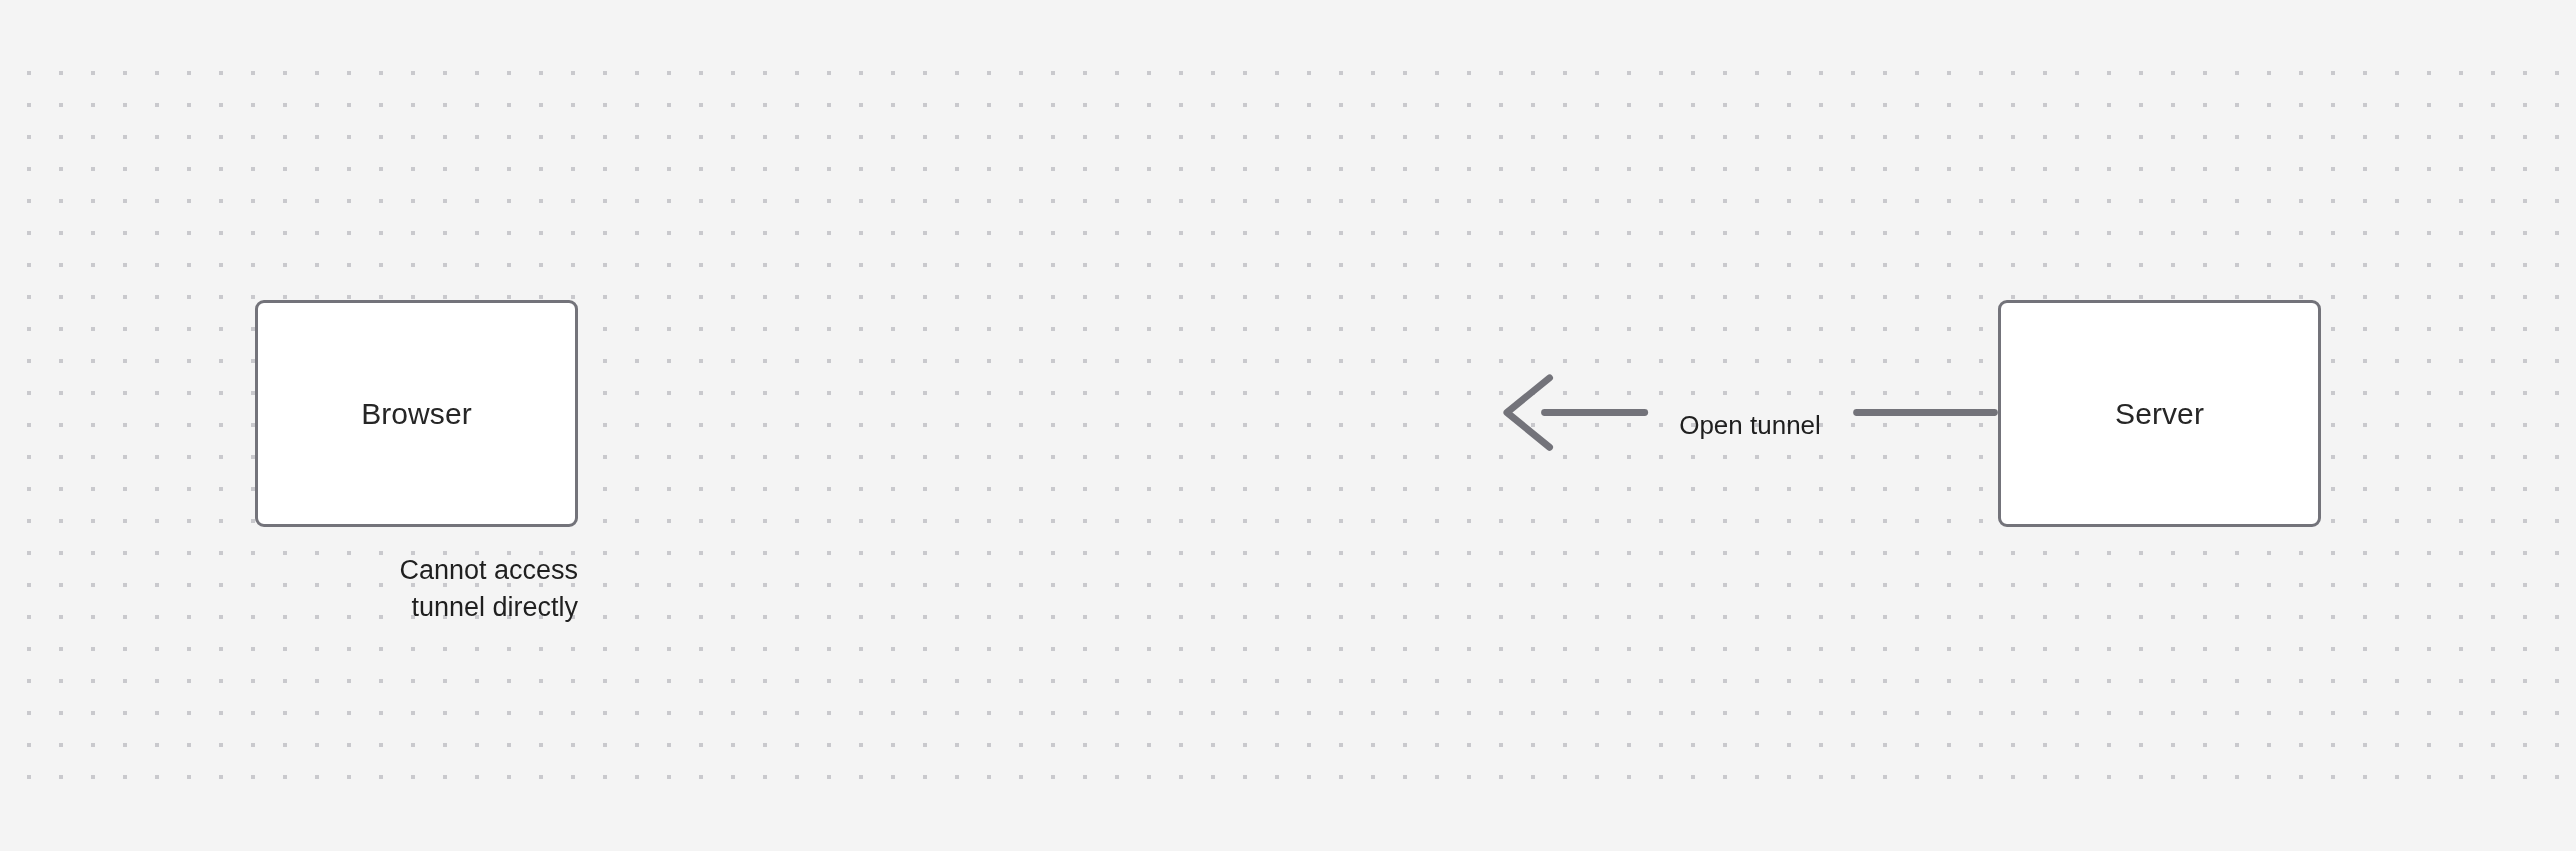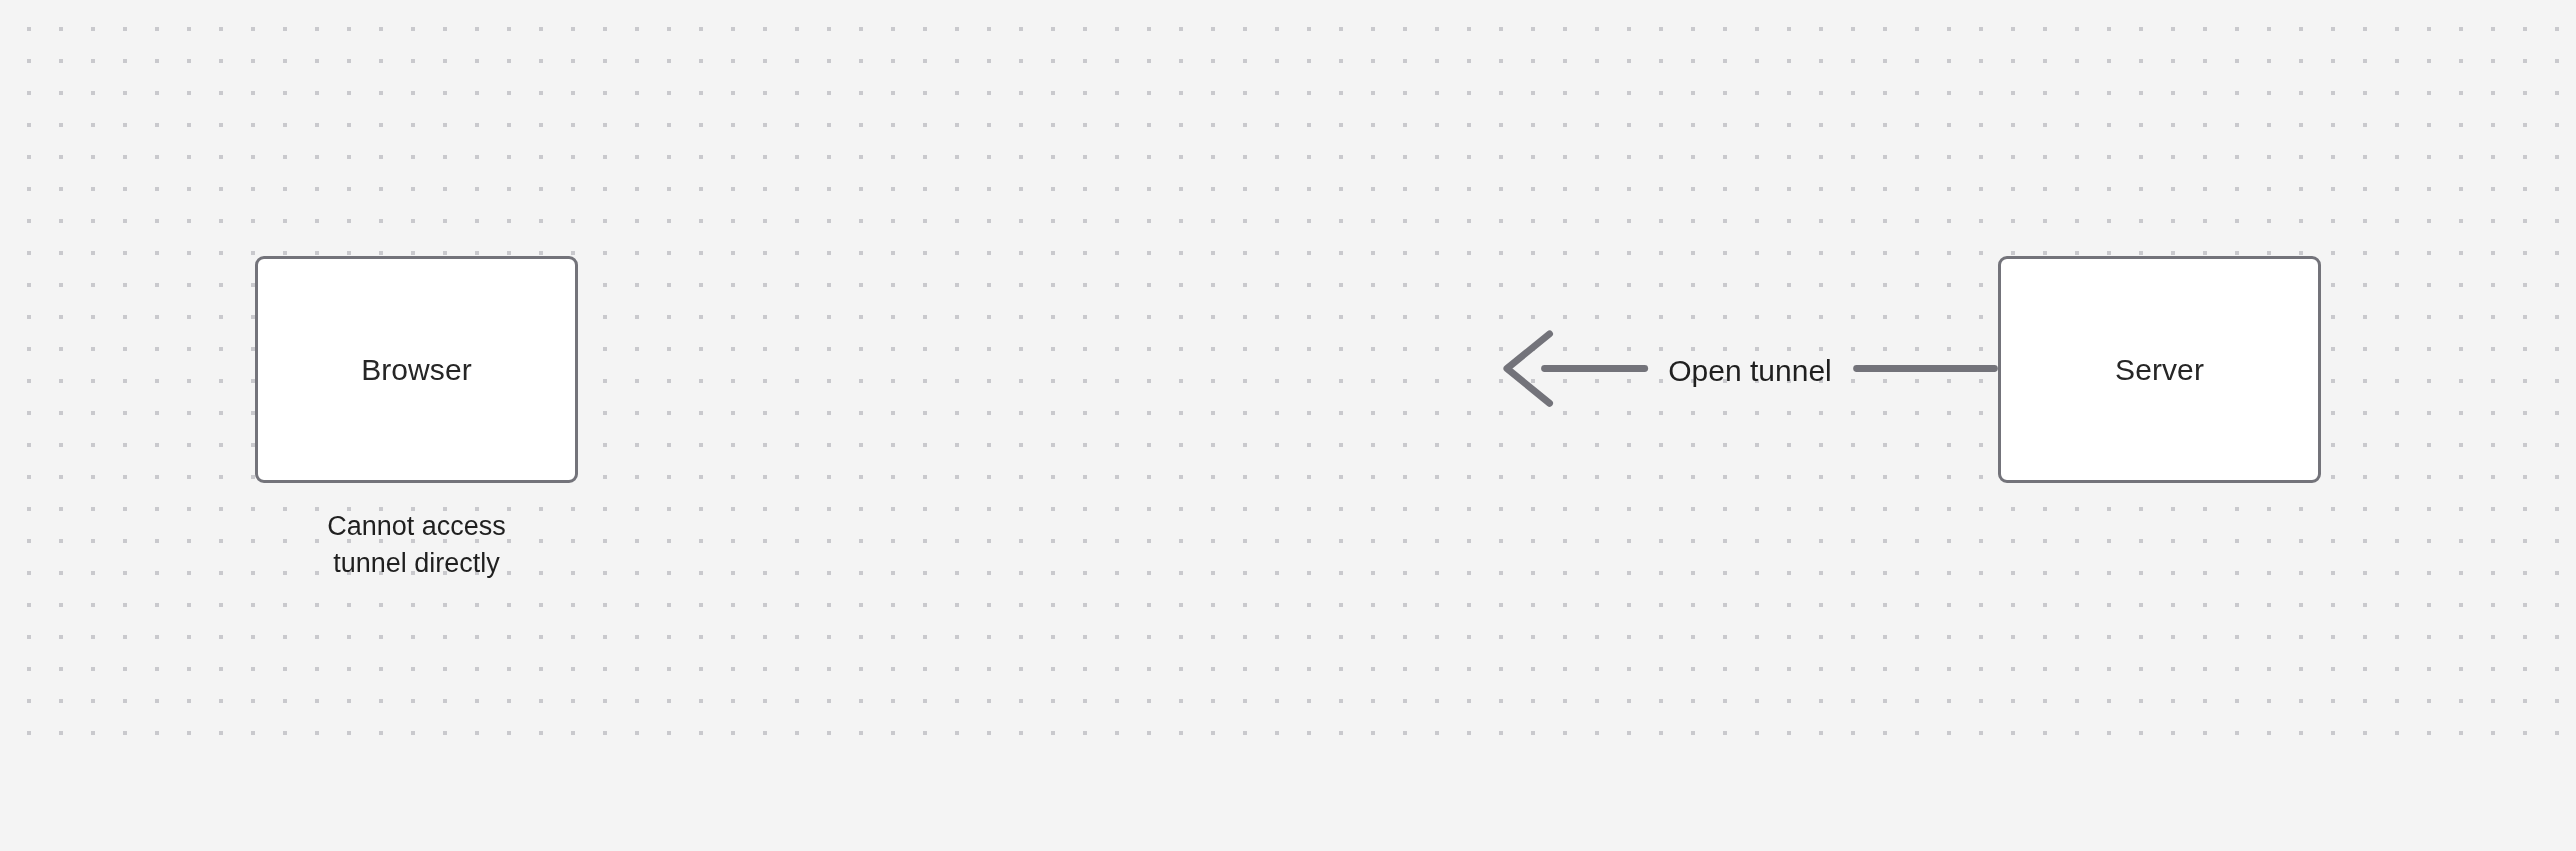--- a/index.html
+++ b/index.html
@@ -14,20 +14,21 @@
 
   #canvas {
     position: relative;
     width: 2576px;
     height: 738px;
     overflow: hidden;
     background-color: #f4f4f4;
     background-image: radial-gradient(circle, #c9c9cd 2.2px, rgba(0,0,0,0) 2.4px);
     background-size: 32px 32px;
     background-position: 13px 13px;
+    margin-top: 44px;
   }
 
   .node {
     position: absolute;
     box-sizing: border-box;
     background: #ffffff;
     border: 3px solid #73737a;
     border-radius: 9px;
     display: flex;
     align-items: center;
@@ -51,39 +52,40 @@
     text-align: center;
     font-size: 27px;
     color: #1f1f1f;
     line-height: 1.38;
     font-family: "Liberation Sans", sans-serif;
   }
   #caption-browser {
     left: 255px;
     top: 508px;
     width: 323px;
+    text-align: right;
   }
   .caption-line { display: block; white-space: nowrap; }
 
   #edge-layer {
     position: absolute;
     left: 0;
     top: 0;
     width: 2576px;
     height: 851px;
     pointer-events: none;
   }
 
   .edge-label {
     position: absolute;
-    top: 356px;
+    top: 368px;
     left: 1645px;
     width: 210px;
     text-align: center;
-    font-size: 30px;
+    font-size: 26px;
     color: #1f1f1f;
     line-height: 1;
     white-space: nowrap;
     font-family: "Liberation Sans", sans-serif;
   }
 </style>
 </head>
 <body>
 
 <div id="canvas">

